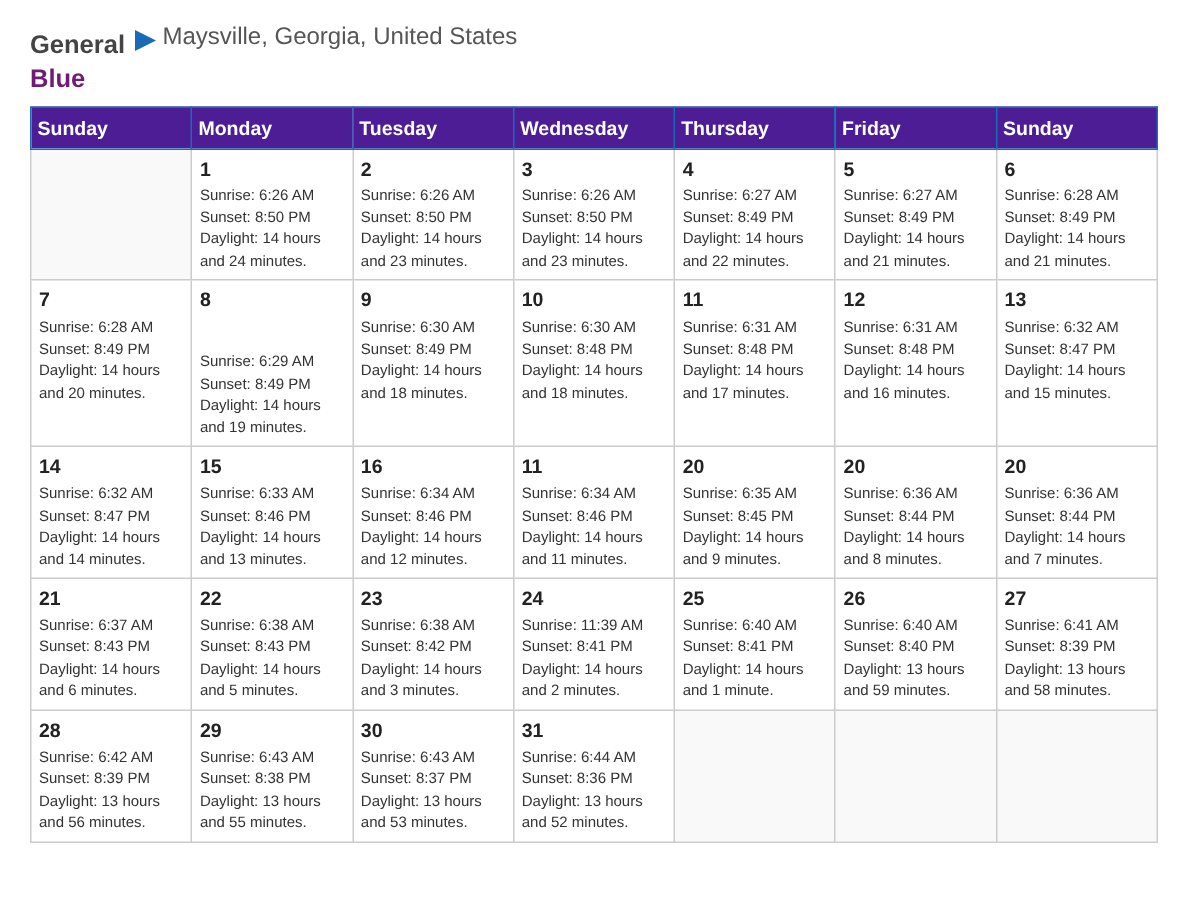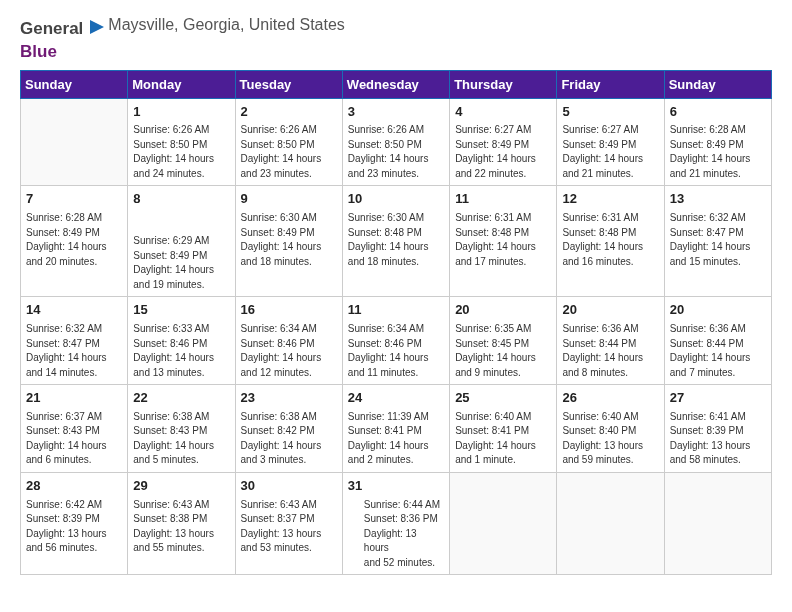--- a/index.html
+++ b/index.html
@@ -333,21 +333,21 @@
         </td>
         <td>
           <span class="day-num">30</span>
           <div class="day-info" style="white-space: pre-line;">Sunrise: 6:43 AM
 Sunset: 8:37 PM
 Daylight: 13 hours
 and 53 minutes.</div>
         </td>
         <td>
           <span class="day-num">31</span>
-          <div class="day-info" style="white-space: pre-line; margin-left: 16px;">Sunrise: 6:44 AM
+          <div class="day-info" style="white-space: pre-line;">Sunrise: 6:44 AM
 Sunset: 8:36 PM
 Daylight: 13 hours
 and 52 minutes.</div>
         </td>
         <td class="empty-cell"></td>
         <td class="empty-cell"></td>
         <td class="empty-cell"></td>
       </tr>
     </tbody>
 </table>

